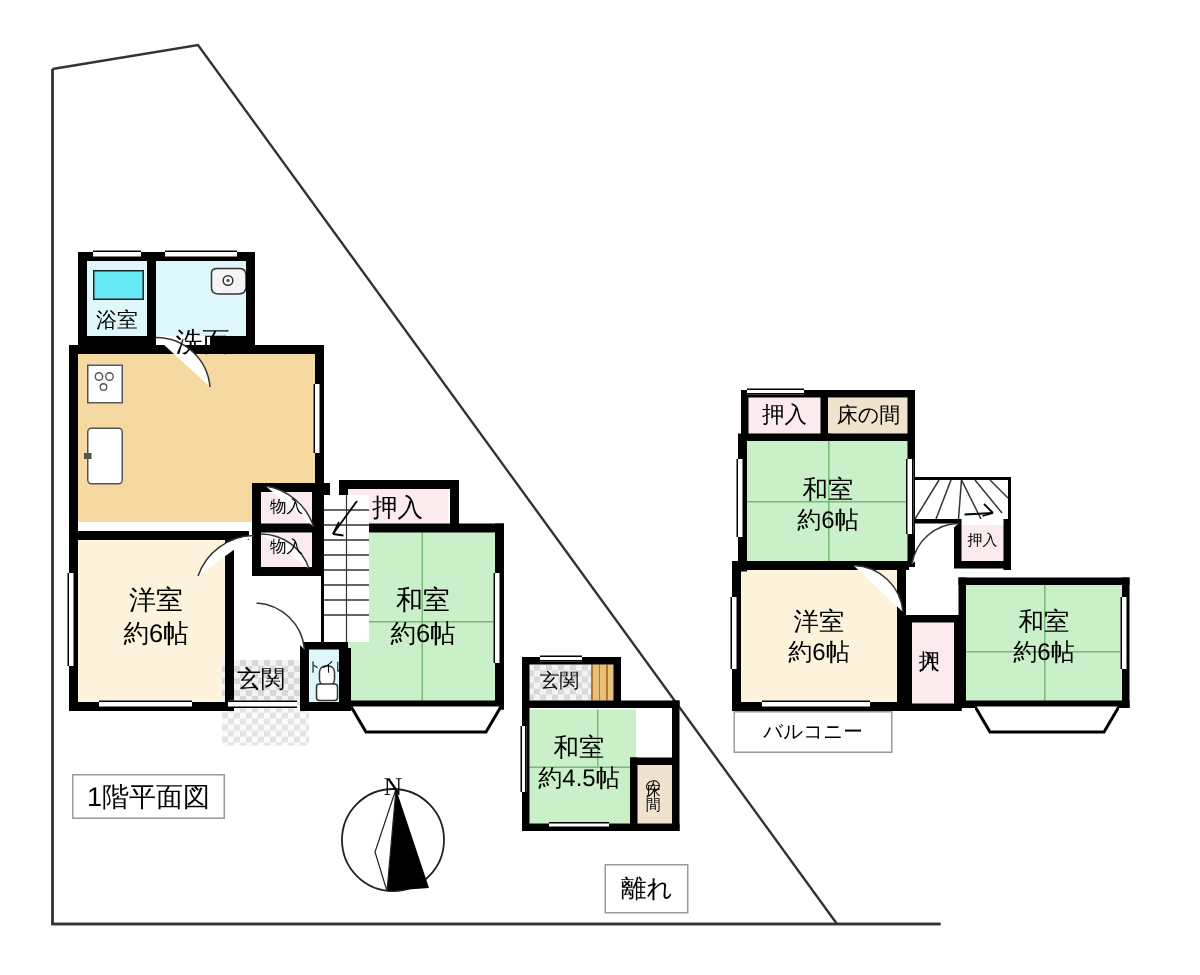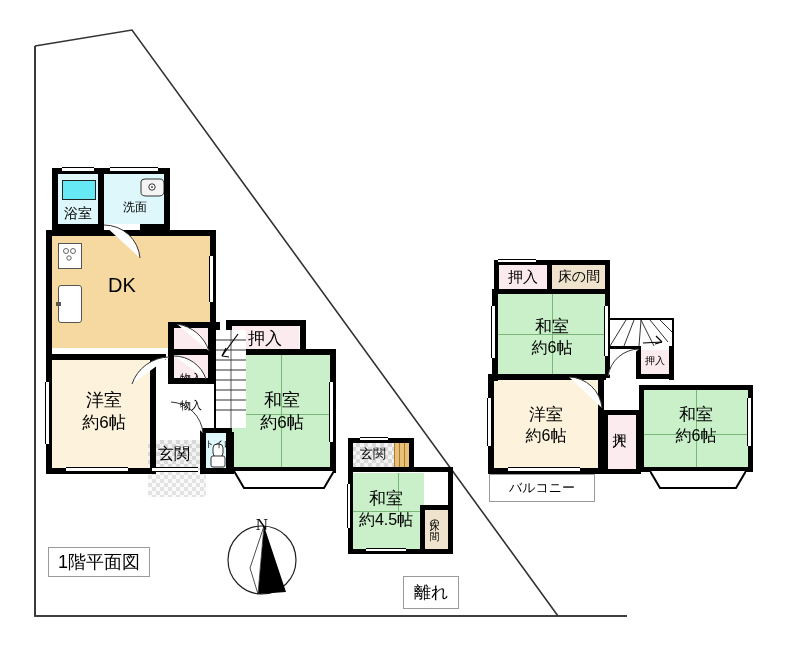--- a/index.html
+++ b/index.html
@@ -95,21 +95,21 @@
   .lbl {
     position: absolute;
     color: #000000;
     text-align: center;
     line-height: 1.05;
     white-space: nowrap;
     font-family: "Liberation Sans", "DejaVu Sans", sans-serif;
   }
   .lbl-room   { font-size: 17px; }
   .lbl-sm     { font-size: 14px; }
-  .lbl-xs     { font-size: 11px; margin-top: 40px; }
+  .lbl-xs     { font-size: 11px; }
   .lbl-xxs    { font-size: 9px; }
   .lbl-vert {
     writing-mode: vertical-rl;
     text-orientation: upright;
     white-space: nowrap;
   }
 
   
   .caption {
     position: absolute;
@@ -279,25 +279,22 @@
   <svg class="compass" style="left:172px; top:355px;" width="38" height="26" viewBox="0 0 38 26">
     <path d="M2,1 A34,34 0 0 1 34,24" fill="#fff" stroke="#333" stroke-width="1"></path>
   </svg>
   <svg class="compass" style="left:168px; top:400px;" width="36" height="34" viewBox="0 0 36 34">
     <path d="M35,33 A34,34 0 0 0 3,2" fill="#fff" stroke="#333" stroke-width="1"></path>
   </svg>
 
   <div class="lbl lbl-sm" style="left:56px; top:206px; width:44px;">
     <span>浴室</span>
   </div>
-  <div class="lbl lbl-sm" style="left:105px; top:201px; width:60px; font-size:12px;">
+  <div class="lbl lbl-sm" style="left:105px; top:219px; width:60px; font-size:18px;">
     <span>洗面</span>
-  </div>
-  <div class="lbl lbl-room" style="left:62px; top:275px; width:120px; font-size:20px;">
-    <span>DK</span>
   </div>
   <div class="lbl lbl-room" style="left:56px; top:391px; width:96px; font-size:18px;">
     <span>洋室</span>
   </div>
   <div class="lbl lbl-room" style="left:56px; top:414px; width:96px; font-size:17px;">
     <span>約6帖</span>
   </div>
   <div class="lbl lbl-room" style="left:236px; top:391px; width:92px; font-size:18px;">
     <span>和室</span>
   </div>
@@ -462,21 +459,21 @@
   <div class="lbl lbl-vert lbl-sm" style="left:613px; top:422px; font-size:14px; line-height:1;">
     <span>押入</span>
   </div>
   <div class="lbl lbl-room" style="left:650px; top:406px; width:92px; font-size:17px;">
     <span>和室</span>
   </div>
   <div class="lbl lbl-room" style="left:650px; top:428px; width:92px; font-size:16px;">
     <span>約6帖</span>
   </div>
 
-  <div class="caption" style="left:48px; top:547px;">
+  <div class="caption" style="left:48px; top:516px;">
     <span>1階平面図</span>
   </div>
   <div class="caption-sm" style="left:403px; top:576px; font-size:17px;">
     <span>離れ</span>
   </div>
 
   <svg class="compass" style="left:224px; top:516px;" width="76" height="82" viewBox="0 0 76 82">
     <circle cx="38" cy="44" r="34" fill="#ffffff" stroke="#222" stroke-width="1.2"></circle>
     <polygon points="40,10 62,76 34,78" fill="#000000"></polygon>
     <polygon points="40,10 34,78 26,52" fill="#ffffff" stroke="#222" stroke-width="0.8"></polygon>

